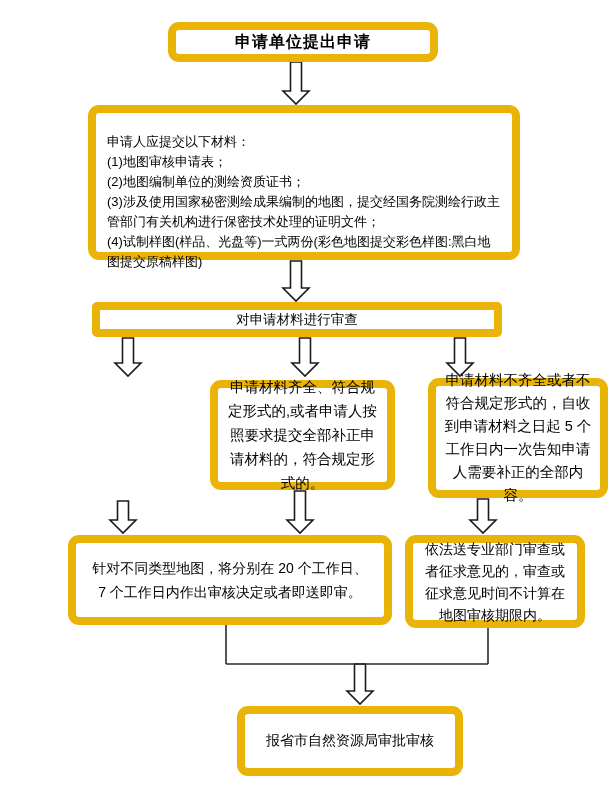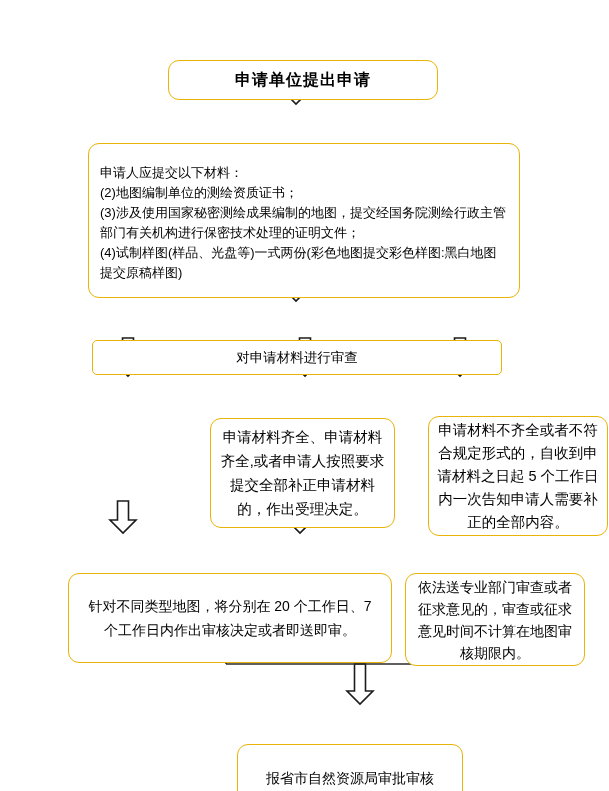--- a/index.html
+++ b/index.html
@@ -13,29 +13,28 @@
     width: 609px;
     height: 791px;
     background: #ffffff;
     overflow: hidden;
     color: #000;
   }
   .node {
     position: absolute;
     box-sizing: border-box;
     background: #ffffff;
-    border: 1px solid #eab308;
+    border: 8px solid #eab308;
     border-radius: 11px;
     display: flex;
     align-items: center;
     justify-content: center;
     text-align: center;
     color: #000000;
     z-index: 2;
-    margin-top: 38px;
   }
   .node-start {
     left: 168px; top: 22px; width: 270px; height: 40px;
     font-size: 16px; font-weight: bold; letter-spacing: 1px;
   }
   .node-materials {
     left: 88px; top: 105px; width: 432px; height: 155px;
     display: block;
     text-align: left;
     padding: 19px 11px;
@@ -109,29 +108,30 @@
       <line x1="226" y1="625" x2="226" y2="664"></line>
       <line x1="488" y1="628" x2="488" y2="664"></line>
       <line x1="226" y1="664" x2="488" y2="664"></line>
     </g>
   </svg>
 
   <div class="node node-start">申请单位提出申请</div>
 
   <div class="node node-materials">
     <span class="mline">申请人应提交以下材料：</span>
+    <span class="mline">(1)地图审核申请表；</span>
     <span class="mline">(2)地图编制单位的测绘资质证书；</span>
     <span class="mline">(3)涉及使用国家秘密测绘成果编制的地图，提交经国务院测绘行政主管部门有关机构进行保密技术处理的证明文件；</span>
     <span class="mline">(4)试制样图(样品、光盘等)一式两份(彩色地图提交彩色样图:黑白地图提交原稿样图)</span>
   </div>
 
   <div class="node node-review">对申请材料进行审查</div>
 
 
-  <div class="node node-accept">申请材料齐全、申请材料齐全,或者申请人按照要求提交全部补正申请材料的，作出受理决定。</div>
+  <div class="node node-accept">申请材料齐全、符合规定形式的,或者申请人按照要求提交全部补正申请材料的，符合规定形式的。</div>
 
   <div class="node node-supplement">申请材料不齐全或者不符合规定形式的，自收到申请材料之日起 5 个工作日内一次告知申请人需要补正的全部内容。</div>
 
   <div class="node node-decision">针对不同类型地图，将分别在 20 个工作日、7 个工作日内作出审核决定或者即送即审。</div>
 
   <div class="node node-report">报省市自然资源局审批审核</div>
 
   <div class="node node-consult">依法送专业部门审查或者征求意见的，审查或征求意见时间不计算在地图审核期限内。</div>
 
 </div>

